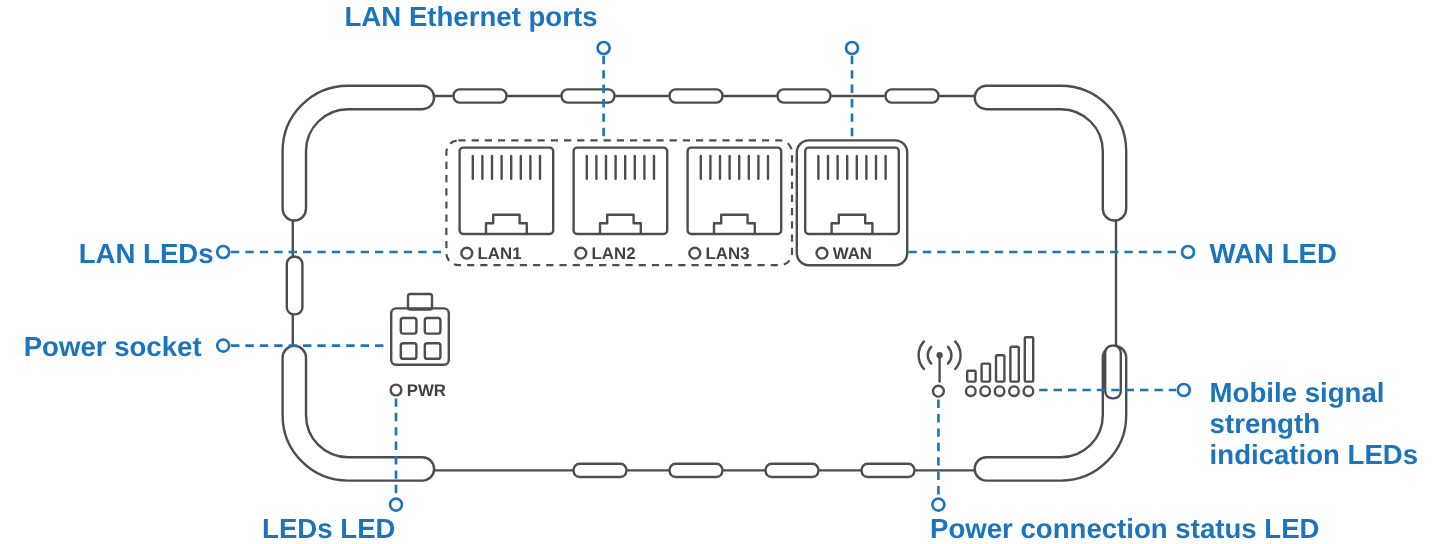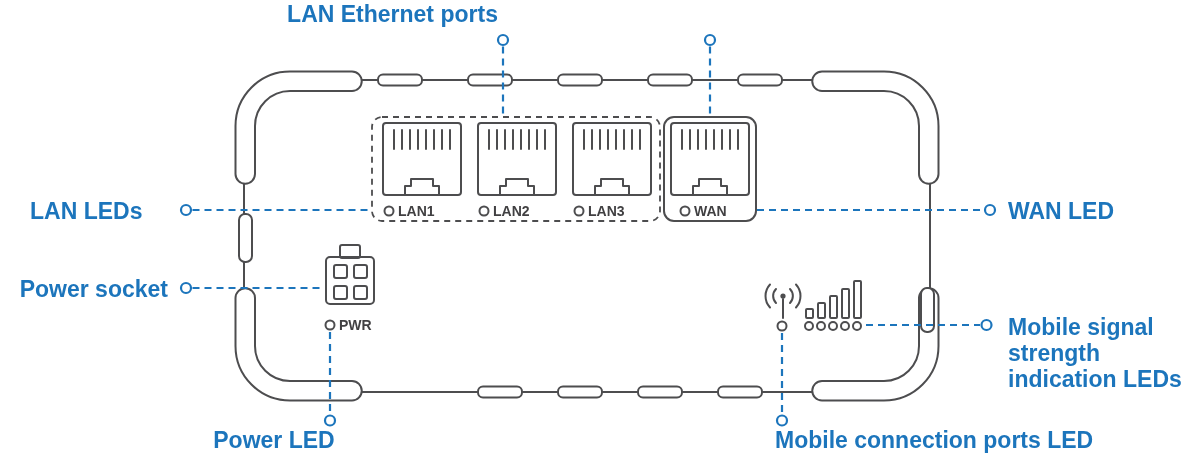--- a/index.html
+++ b/index.html
@@ -158,25 +158,25 @@
       <circle class="lead-dot" cx="986.5" cy="325" r="5"></circle>
 
       <line class="lead" x1="782" y1="333" x2="782" y2="414"></line>
       <circle class="lead-dot" cx="782" cy="420.5" r="5"></circle>
     </g>
   </svg>
 
   <div class="callout" style="left:270px;top:1px;width:245px;text-align:center;">LAN Ethernet ports</div>
 
 
-  <div class="callout" style="left:30px;top:198px;width:148px;text-align:left;">LAN LEDs</div>
+  <div class="callout" style="left:30px;top:198px;width:148px;text-align:right;">LAN LEDs</div>
 
   <div class="callout" style="left:0px;top:276px;width:168px;text-align:right;">Power socket</div>
 
   <div class="callout" style="left:1008px;top:198px;width:180px;text-align:left;">WAN LED</div>
 
-  <div class="callout" style="left:204px;top:427px;width:140px;text-align:center;">Power LED</div>
+  <div class="callout" style="left:204px;top:427px;width:140px;text-align:center;">LEDs LED</div>
 
   <div class="callout" style="left:1008px;top:314px;width:200px;text-align:left;">Mobile signal strength indication LEDs</div>
 
-  <div class="callout" style="left:775px;top:427px;width:380px;text-align:left;">Mobile connection ports LED</div>
+  <div class="callout" style="left:775px;top:427px;width:380px;text-align:left;">Power connection status LED</div>
 
 </div>
 
 </body></html>

